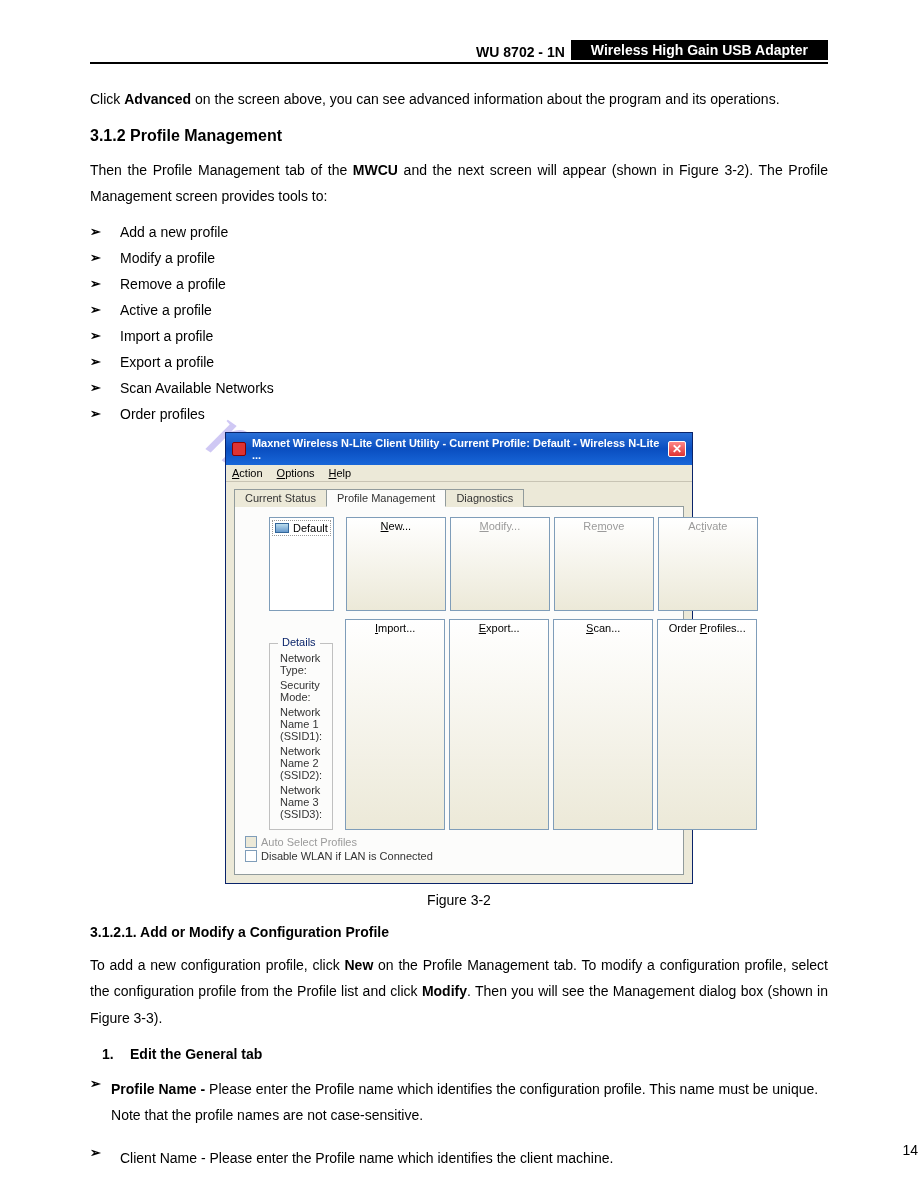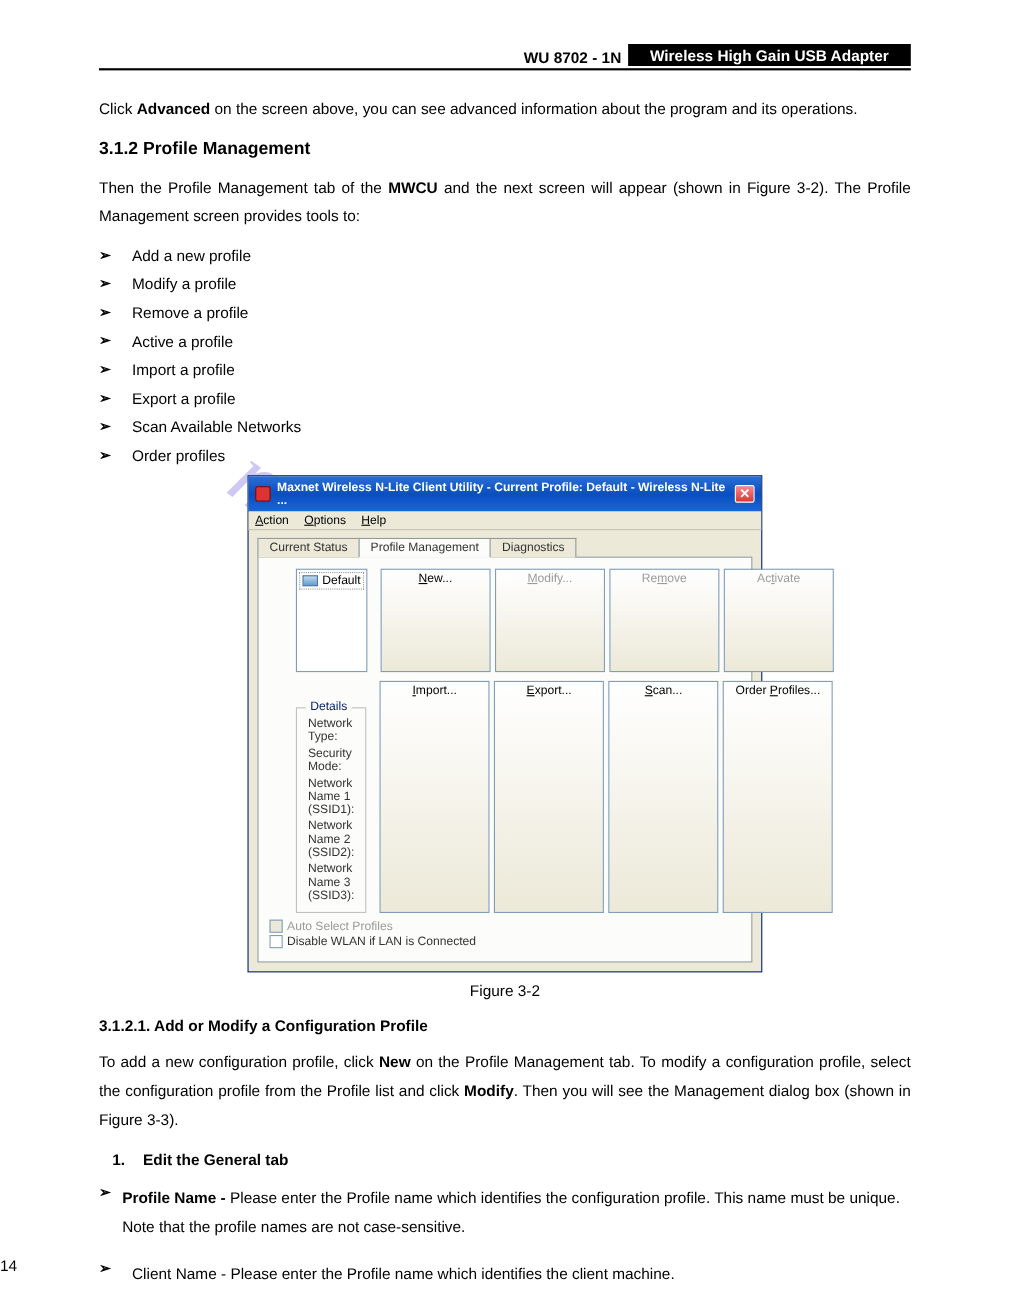--- a/index.html
+++ b/index.html
@@ -29,21 +29,21 @@
   }
   .header-rule { border: none; border-top: 2px solid #000; margin-bottom: 22px; }
   .para { line-height: 1.9; text-align: justify; margin-bottom: 14px; }
   .para .bold { font-weight: bold; }
   .section-heading { font-size: 16px; font-weight: bold; margin: 8px 0 12px; }
   .bullet-list { list-style: none; }
   .bullet-list li { display:flex; align-items:flex-start; margin-bottom: 10px; }
   .chev { display:inline-block; width: 30px; font-weight:bold; font-size:13px; }
   .figure-wrap { display:flex; flex-direction:column; align-items:center; margin-top:6px; }
   .figure-caption { margin-top:8px; font-size:14px; }
-  .page-num { position:absolute; bottom:30px; left:0; right:0; text-align:left; }
+  .page-num { position:absolute; bottom:30px; left:0; right:0; text-align:right; }
   
   .watermark {
     position:absolute;
     left:50%;
     top:50%;
     transform:translate(-50%,-50%) rotate(35deg);
     font-size:80px;
     font-style:italic;
     color:#8a77e6;
     opacity:0.4;

